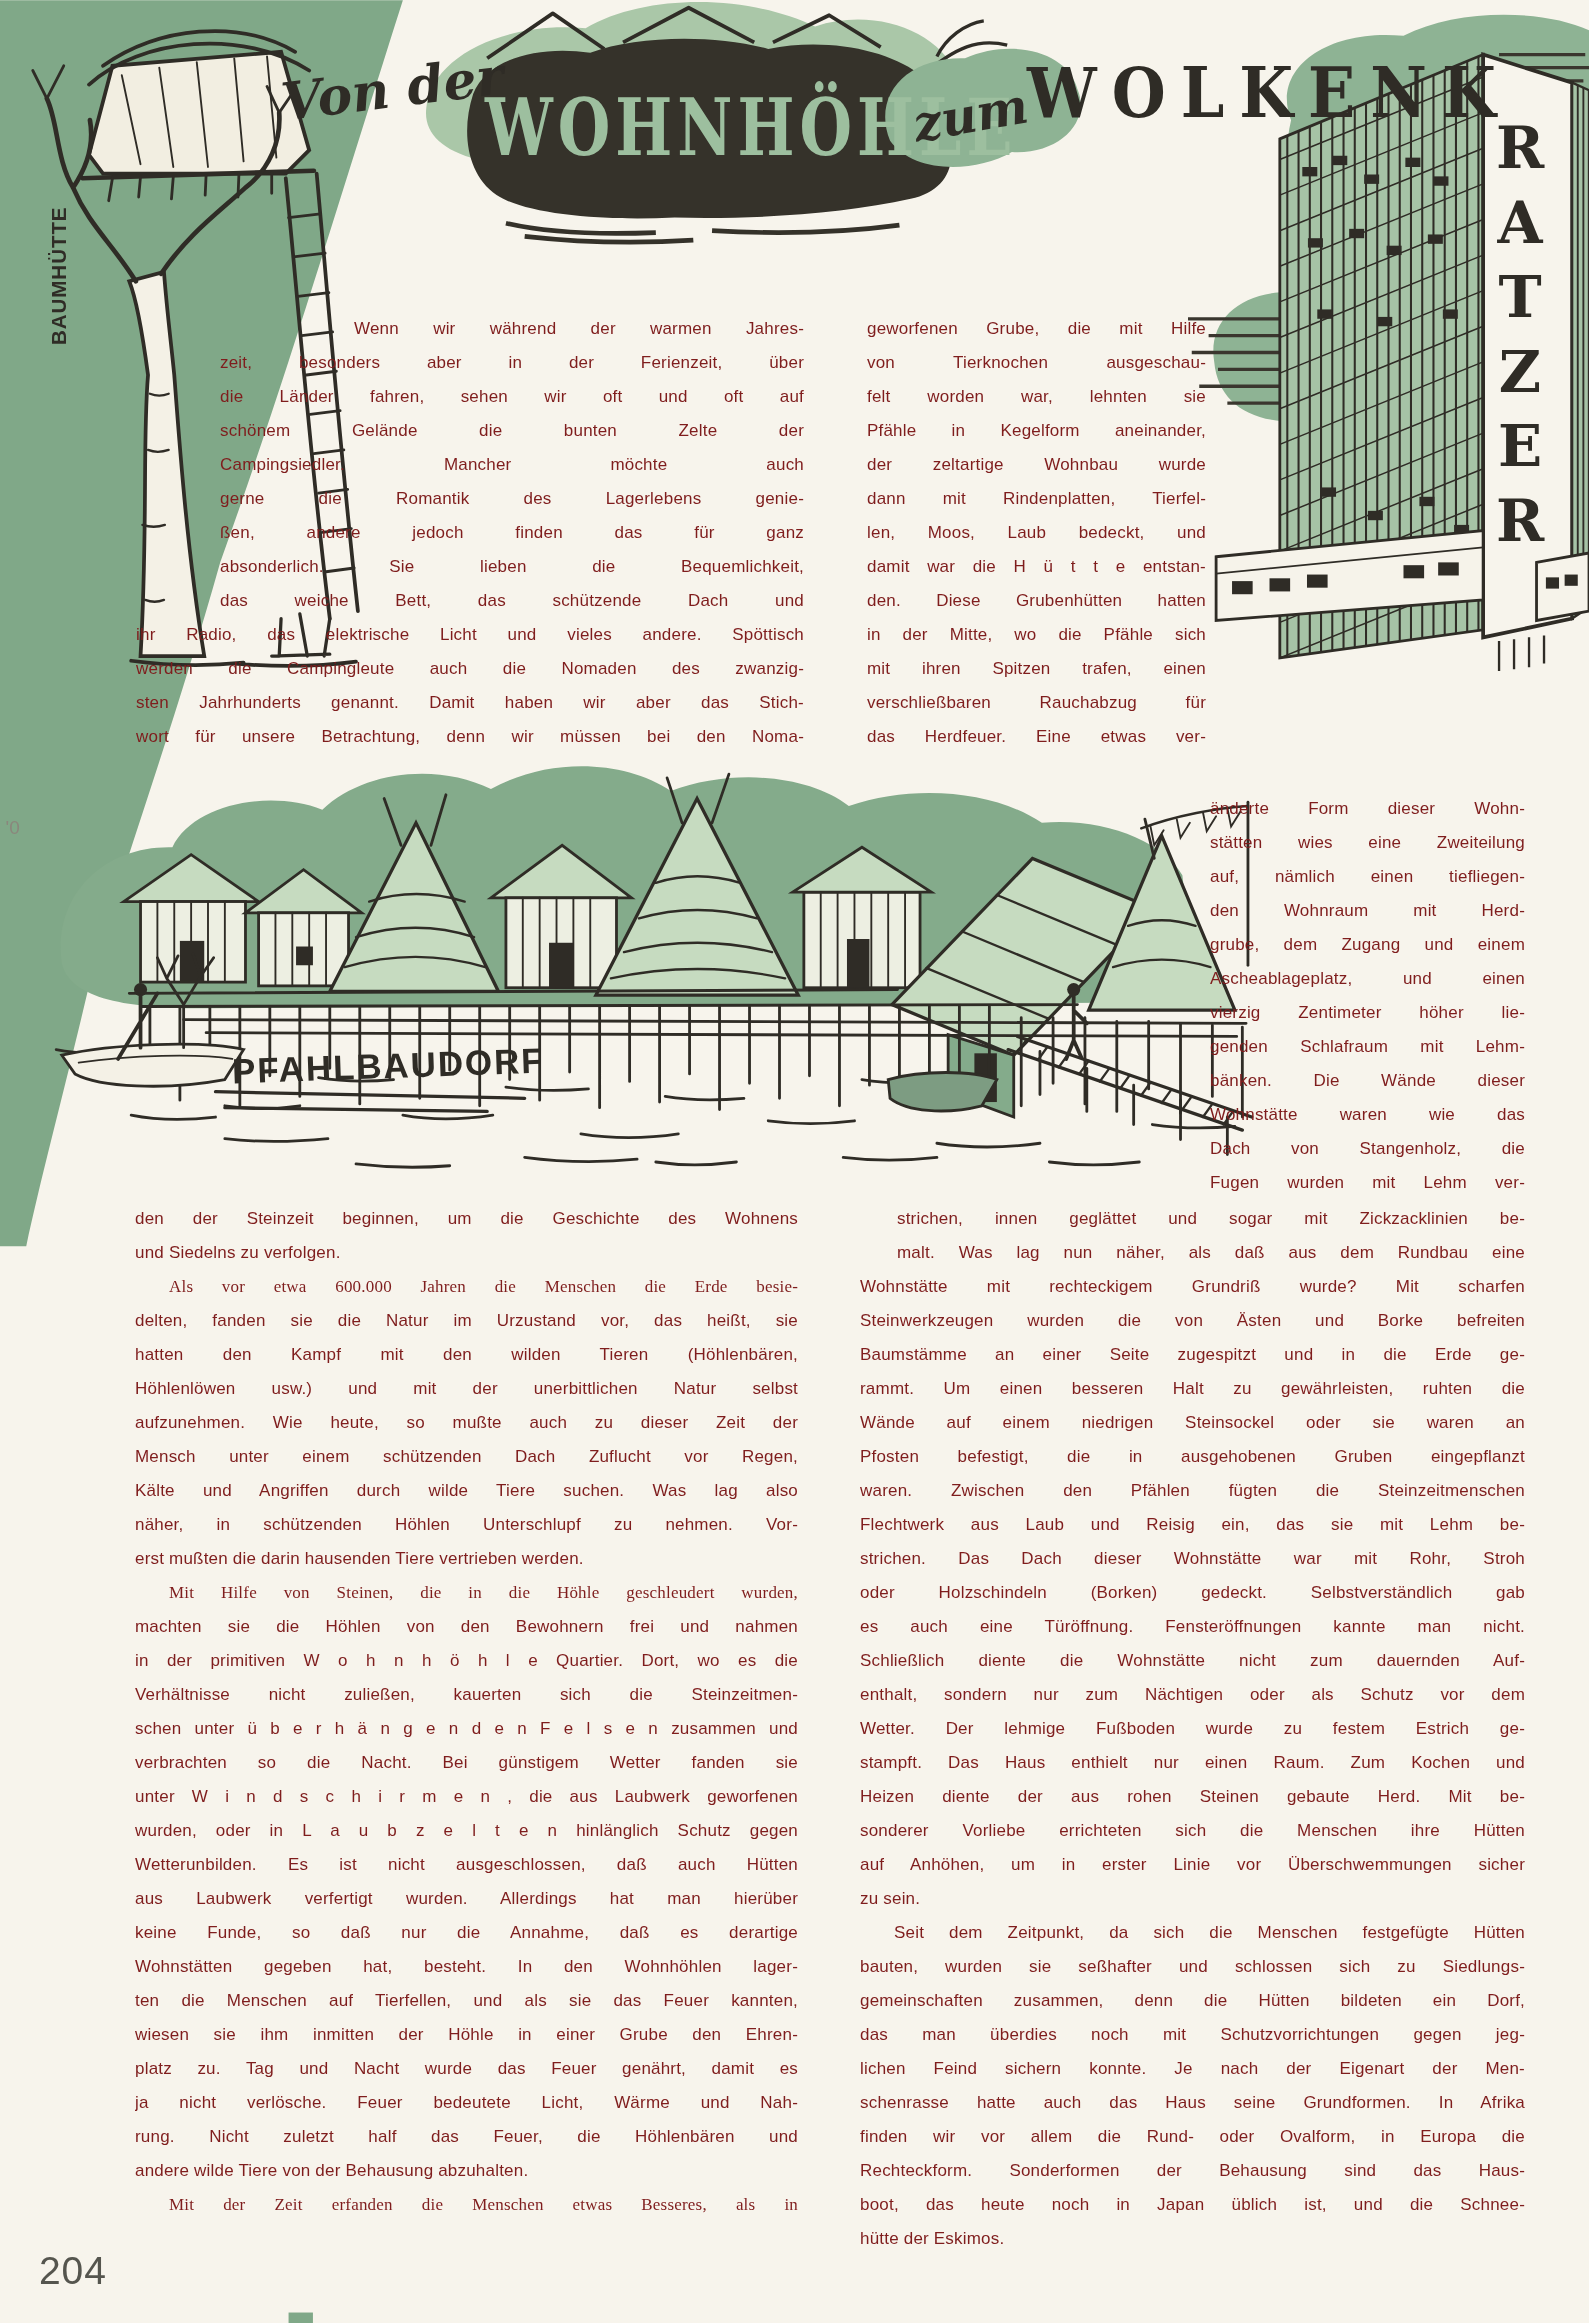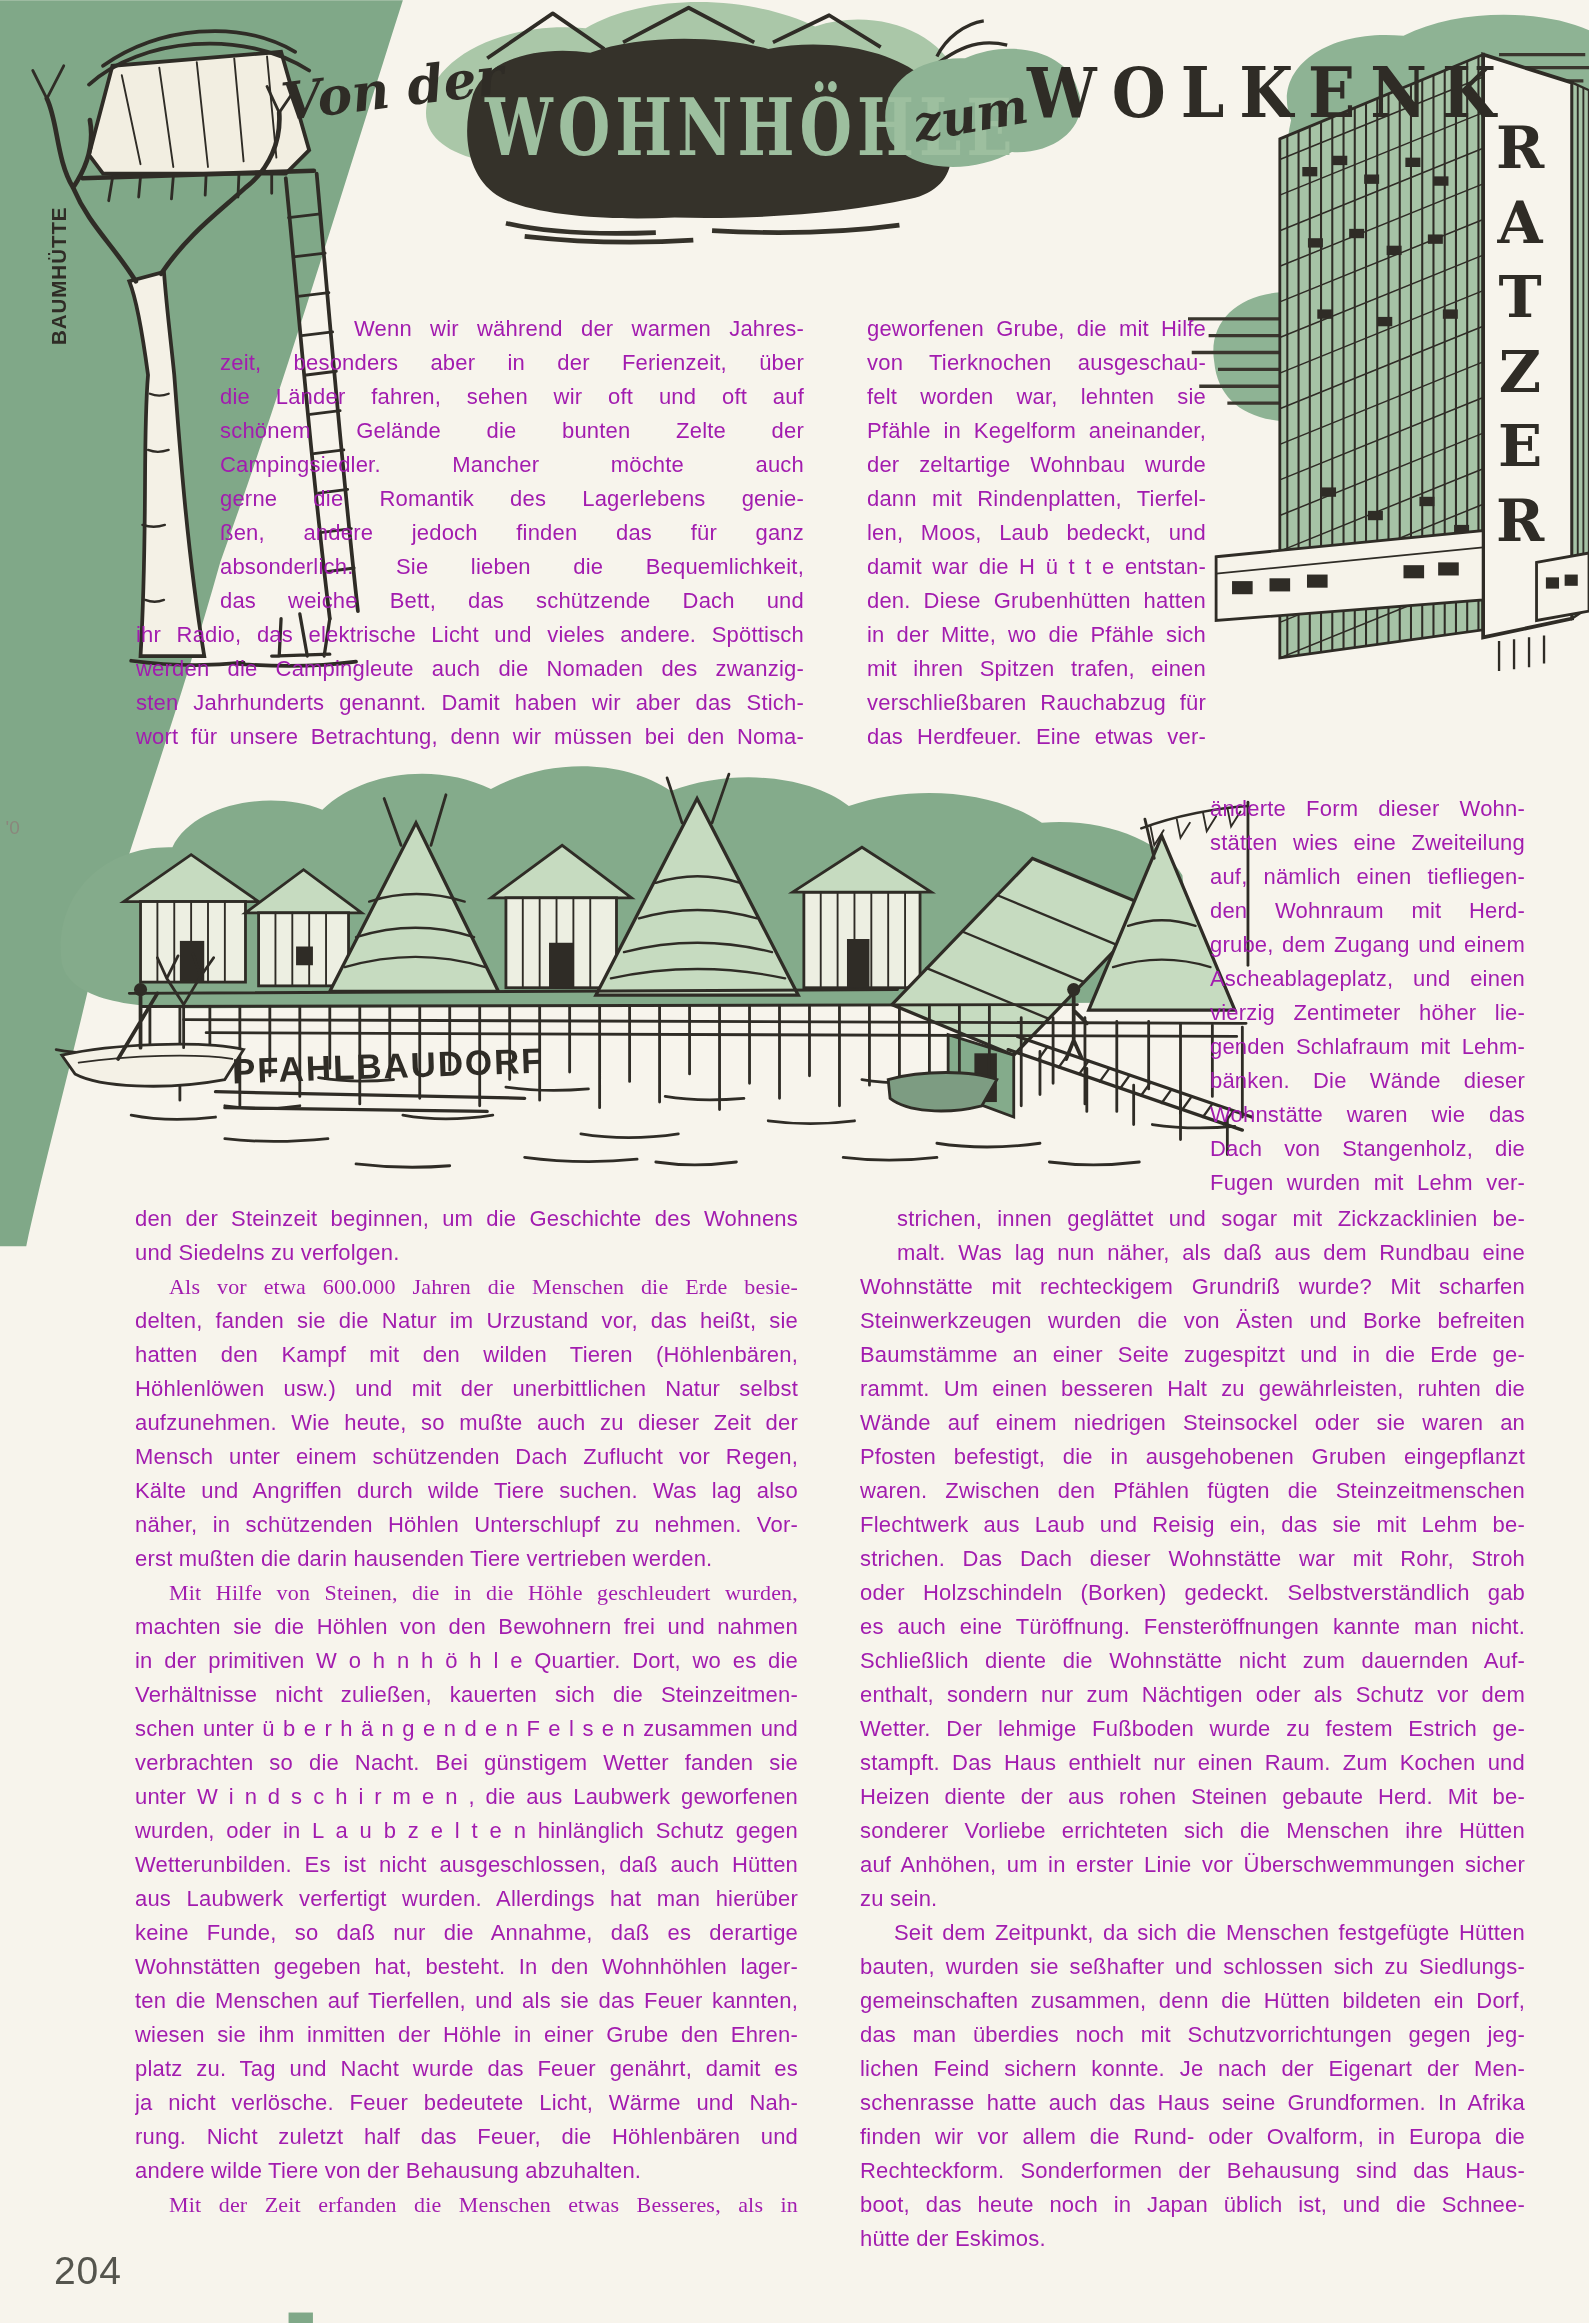--- a/index.html
+++ b/index.html
@@ -1,20 +1,20 @@
 <!DOCTYPE html>
 <html style="font-size:15px"><head>
 <meta charset="utf-8">
 <style>
   html,body{margin:0;padding:0;background:#4a4a46;}
   .page{position:relative;width:1589px;height:2324px;background:#f7f4ec;overflow:hidden;
         font-family:"Liberation Sans",sans-serif;}
   .art{position:absolute;left:0;top:0;width:1589px;height:2324px;}
   
-  .col{position:absolute;font-size:22px;line-height:34px;color:#a21caf;letter-spacing:0.2px;}
+  .col{position:absolute;font-size:17px;line-height:34px;color:#7f1d1d;letter-spacing:0.2px;}
   .para{margin:0;}
   .ln{text-align:justify;text-align-last:justify;height:34px;overflow:hidden;}
   .ln.pl{text-align-last:left;}
   #col-tl{left:136px;top:312px;width:668px;}
   #col-tl .ln:nth-child(1){margin-left:218px;}
   #col-tl .ln:nth-child(n+2):nth-child(-n+9){margin-left:84px;}
   #col-tr{left:867px;top:312px;width:339px;}
   #col-mr{left:1210px;top:792px;width:315px;}
   #col-bl{left:135px;top:1202px;width:663px;}
   #col-br{left:860px;top:1202px;width:665px;}
@@ -35,21 +35,21 @@
   #t-vert{position:absolute;left:1486px;top:114px;width:86px;height:440px;text-align:center;
           font-family:"DejaVu Serif",serif;font-weight:bold;font-size:58px;letter-spacing:6.6px;
           color:#2f2c26;writing-mode:vertical-lr;text-orientation:upright;}
   
   .vlabel{position:absolute;left:47px;top:195px;height:150px;width:34px;
           font-weight:bold;font-size:20.6px;letter-spacing:0.9px;color:#2f2c26;
           writing-mode:vertical-rl;transform:rotate(180deg);white-space:nowrap;}
   #lbl-village{position:absolute;left:232px;top:1046px;font-weight:bold;font-size:35px;
                letter-spacing:1.9px;color:#2f2c26;transform:rotate(-2deg);white-space:nowrap;}
   #mark{position:absolute;left:5.6px;top:817px;font-size:19px;color:#8a877c;}
-  #pageno{position:absolute;left:54px;top:2249px;font-size:39px;color:#55554e;letter-spacing:0.9px;}
+  #pageno{position:absolute;left:39px;top:2249px;font-size:39px;color:#55554e;letter-spacing:0.9px;}
 </style>
 </head>
 <body>
 
 <div class="page">
 
   <svg class="art" viewBox="0 0 1696 2480" xmlns="http://www.w3.org/2000/svg">
     <defs>
       <clipPath id="cpLF">
           <polygon points="1366,148 1583,58 1583,672 1366,702"></polygon>

